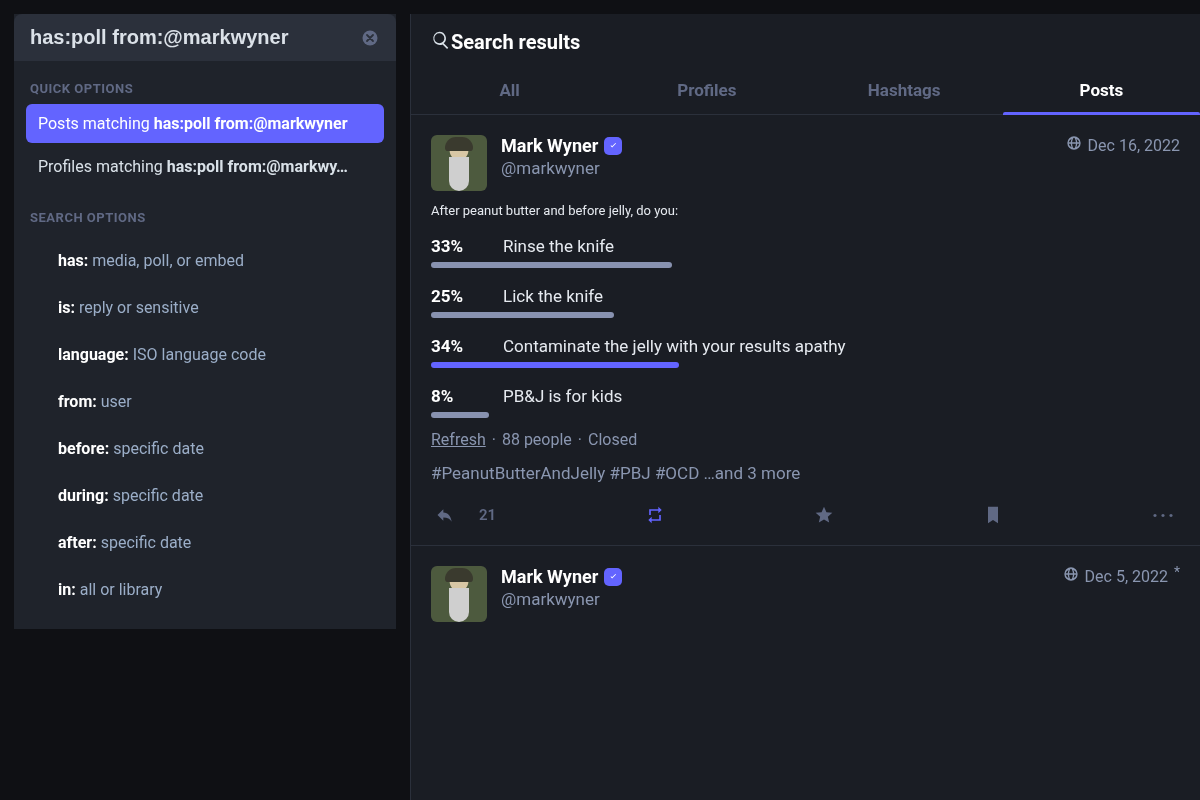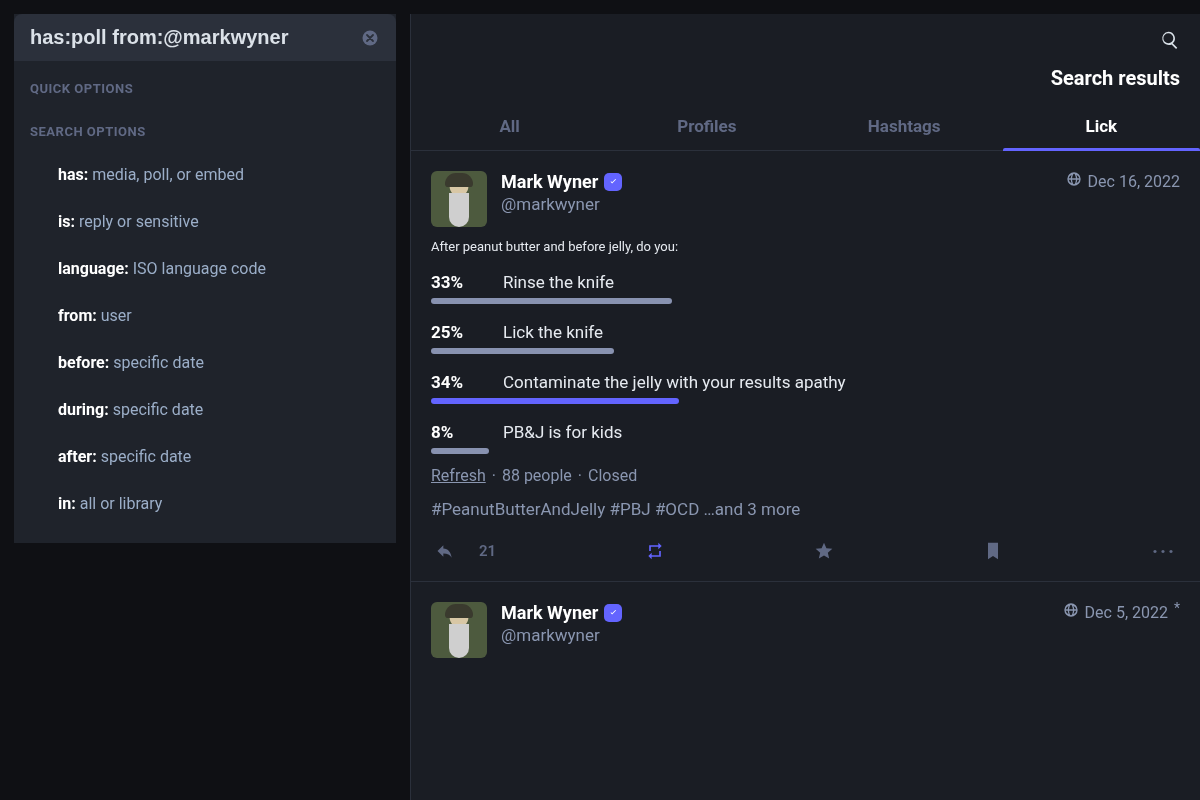--- a/index.html
+++ b/index.html
@@ -88,24 +88,22 @@
     flex: 1;
     background: #1a1d24;
     border-left: 1px solid #2b303b;
     margin-right: 0;
     display: flex;
     flex-direction: column;
     min-width: 0;
   }
   .main-header {
     display: flex;
-    align-items: flex-end;
-    gap: 12px;
+    align-items: flex-start;
     padding: 16px 20px 12px 20px;
-    flex-direction: column;
   }
   .main-header svg { width: 20px; height: 20px; fill: #d9e1e8; }
   .main-title { font-size: 20px; font-weight: 700; color: #fff; }
 
   .tabs {
     display: flex;
     border-bottom: 1px solid #2b303b;
   }
   .tab {
     flex: 1;
@@ -205,20 +203,24 @@
     <span class="clear-btn">
       <svg viewBox="0 0 24 24">
           <circle cx="12" cy="12" r="10"></circle>
           <path d="M8 8l8 8M16 8l-8 8" stroke="#2b303b" stroke-width="2.4" stroke-linecap="round" fill="none"></path>
         </svg>
     </span>
   </div>
 
   <div class="section-label">QUICK OPTIONS</div>
 
+  <div id="qa-list">
+      <div class="qa-item active"><span class="qa-prefix">Posts matching </span><span class="qa-bold">has:poll from:@markwyner</span></div>
+      <div class="qa-item"><span class="qa-prefix">Profiles matching </span><span class="qa-bold">has:poll from:@markwy…</span></div>
+    </div>
 
   <div class="section-label">SEARCH OPTIONS</div>
 
   <div class="opt-list" id="opt-list">
       <div class="opt-row"><span class="opt-key">has: </span><span>media, poll, or embed</span></div>
       <div class="opt-row"><span class="opt-key">is: </span><span>reply or sensitive</span></div>
       <div class="opt-row"><span class="opt-key">language: </span><span>ISO language code</span></div>
       <div class="opt-row"><span class="opt-key">from: </span><span>user</span></div>
       <div class="opt-row"><span class="opt-key">before: </span><span>specific date</span></div>
       <div class="opt-row"><span class="opt-key">during: </span><span>specific date</span></div>
@@ -234,21 +236,21 @@
           <path d="M10 2a8 8 0 015.3 13.9l5.4 5.4-1.4 1.4-5.4-5.4A8 8 0 1110 2zm0 2a6 6 0 100 12 6 6 0 000-12z"></path>
         </svg>
     </span>
     <span class="main-title">Search results</span>
   </div>
 
   <div class="tabs" id="tabs">
       <div class="tab">All</div>
       <div class="tab">Profiles</div>
       <div class="tab">Hashtags</div>
-      <div class="tab active">Lick</div>
+      <div class="tab active">Posts</div>
     </div>
 
   <div class="feed">
 
     <article class="post">
       <header class="post-head">
         <div class="avatar"></div>
         <div class="name-block">
           <div class="name-line">
             <span class="display-name">Mark Wyner</span>

